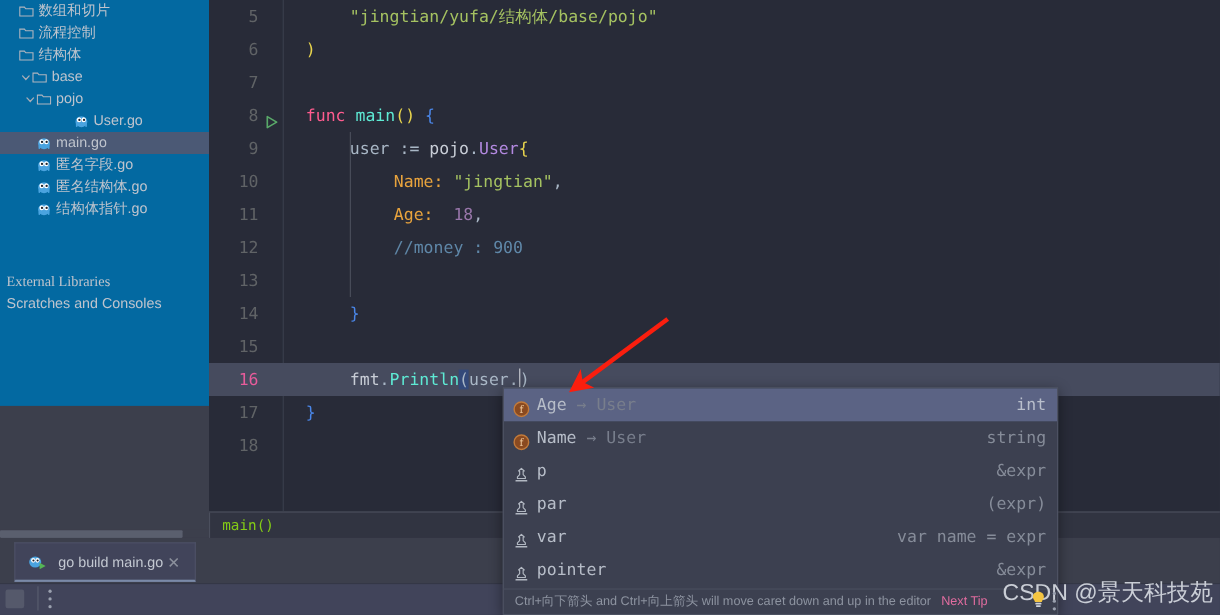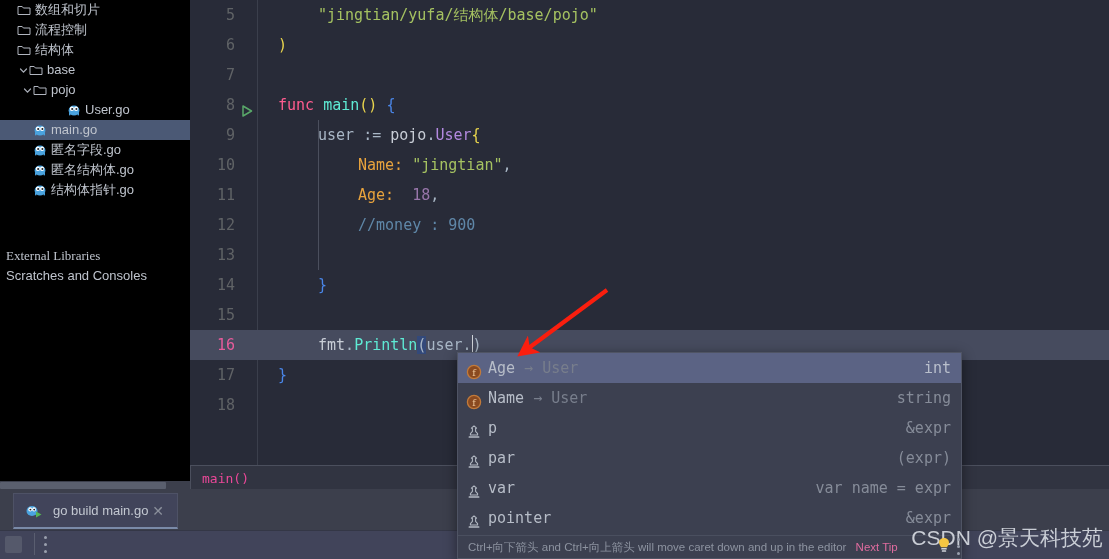--- a/index.html
+++ b/index.html
@@ -6,22 +6,22 @@
   html, body {
     width: 1109px; height: 559px;
     background: #3c3f4c;
     font-family: "Liberation Sans", sans-serif;
     overflow: hidden;
   }
   #app { position: relative; width: 1109px; height: 559px; }
 
   
   #sidebar {
-    position: absolute; left: 0; top: 0; width: 190px; height: 489px;
-    background: #000000; overflow: hidden;
+    position: absolute; left: 0; top: 0; width: 190px; height: 369px;
+    background: #0369a1; overflow: hidden;
   }
   .tree-item {
     position: relative; height: 20px; line-height: 20px;
     font-size: 13px; color: #bfc4cd; white-space: nowrap;
     display: flex; align-items: center;
   }
   .tree-item.selected { background: #4b5975; }
   .tree-item .arrow {
     width: 11px; height: 20px; flex: 0 0 11px;
     display: inline-flex; align-items: center; justify-content: center;
@@ -96,21 +96,21 @@
     vertical-align: -3px;
   }
 
   
   #breadcrumb {
     position: absolute; left: 190px; top: 465px; width: 919px; height: 28px;
     background: #313441; border-top: 1px solid #4b4f5d;
   }
   #breadcrumb .crumb {
     position: absolute; left: 12px; top: 5px;
-    font-family: "DejaVu Sans Mono", monospace; font-size: 13px; color: #ec4899;
+    font-family: "DejaVu Sans Mono", monospace; font-size: 13px; color: #84cc16;
   }
   #bc-sep1 { position: absolute; left: 0px; top: 0; width: 1px; height: 28px; background: #4b4f5d; }
 
   
   #run-panel {
     position: absolute; left: 0; top: 489px; width: 1109px; height: 41px;
     background: #3c3f4c;
   }
   #run-tab {
     position: absolute; left: 13px; top: 4px; width: 165px; height: 36px;

